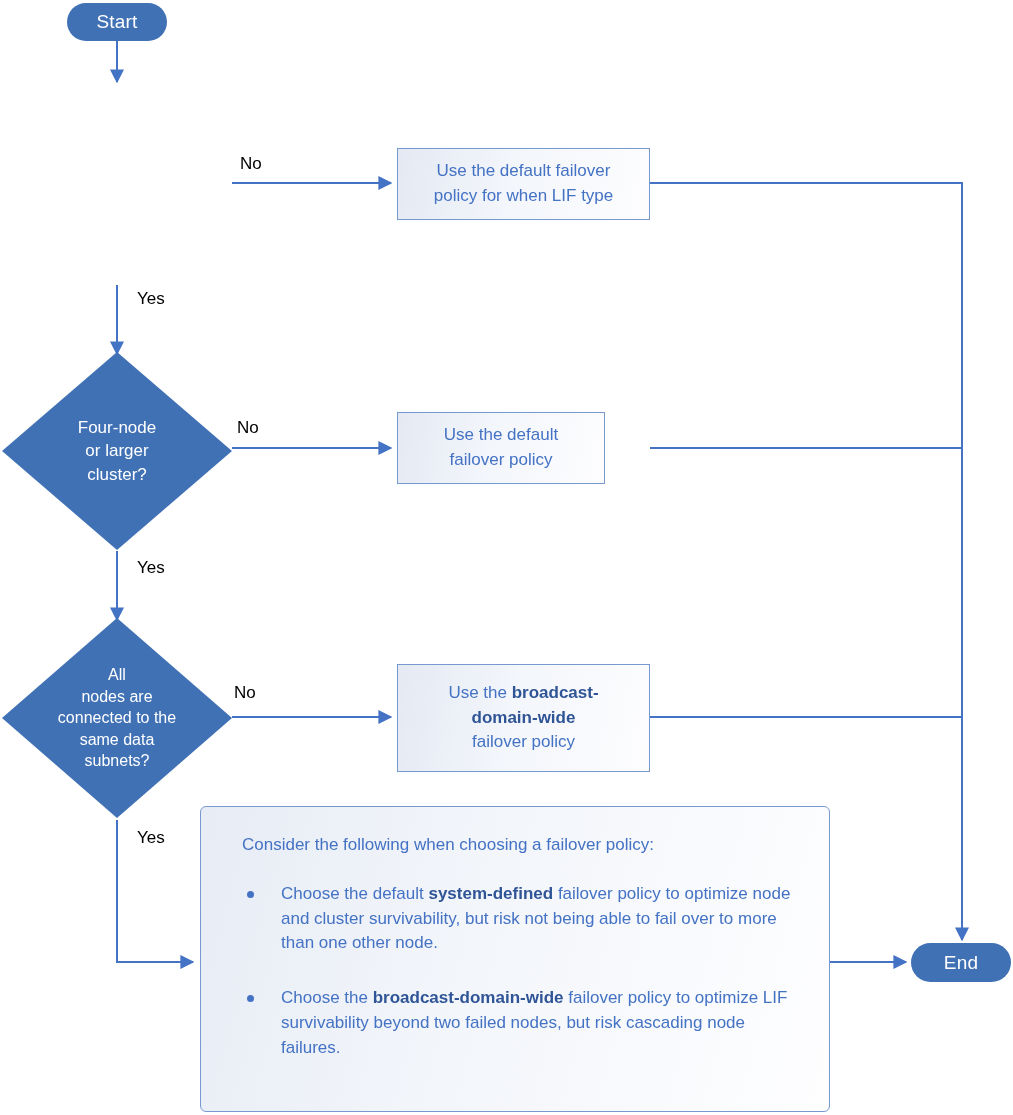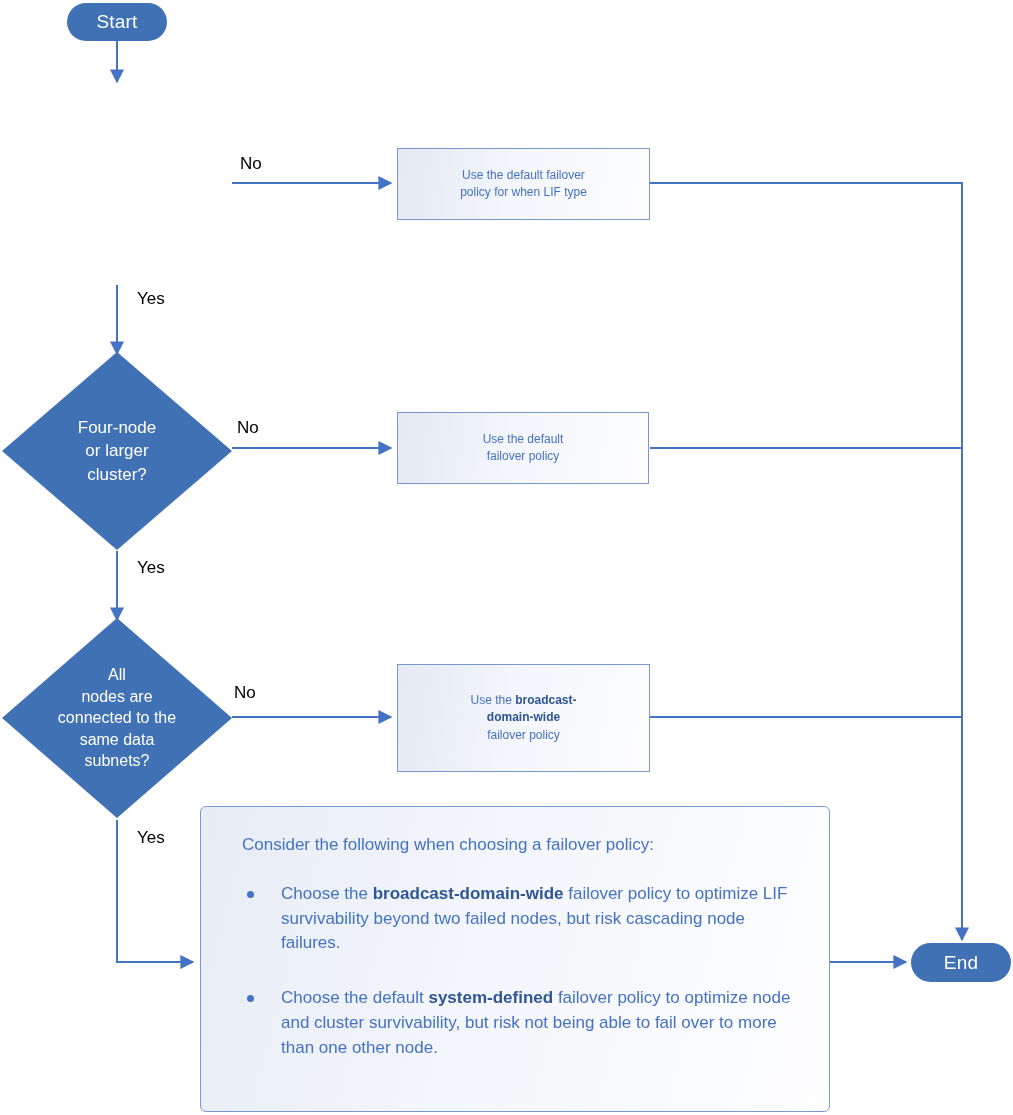--- a/index.html
+++ b/index.html
@@ -74,21 +74,21 @@
   
   .process {
     position: absolute;
     border: 1px solid #7899CF;
     background: linear-gradient(100deg, #E4E9F3 0%, #F3F6FB 45%, #FDFDFE 100%);
     display: flex;
     align-items: center;
     justify-content: center;
     text-align: center;
     color: #4472C4;
-    font-size: 12px;
+    font-size: 17px;
     line-height: 1.45;
     box-sizing: border-box;
     padding: 4px 8px;
   }
   .process b { font-weight: bold; color: #2F5597; }
 
   
   .note {
     position: absolute;
     border: 1px solid #7899CF;
@@ -187,21 +187,21 @@
 
   <div class="decision" style="left:2px; top:352px; width:230px; height:198px;">
     <div class="dia"></div>
     <div class="dlabel">Four-node
 or larger
 cluster?</div>
   </div>
   <div class="edge-label" style="left:237px; top:418px;">No</div>
   <div class="edge-label" style="left:137px; top:558px;">Yes</div>
 
-  <div class="process" style="left:397px; top:412px; width:252px; height:72px;">
+  <div class="process" style="left:397px; top:412px; width:208px; height:72px;">
     <div>
       <div>Use the default</div>
       <div>failover policy</div>
     </div>
   </div>
 
   <div class="decision" style="left:2px; top:618px; width:230px; height:200px;">
     <div class="dia"></div>
     <div class="dlabel" style="font-size:16px; line-height:1.34;">All
 nodes are
@@ -218,25 +218,25 @@
       <div><b>domain-wide</b></div>
       <div>failover policy</div>
     </div>
   </div>
 
   <div class="note" style="left:200px; top:806px; width:630px; height:306px;border-radius:6px;">
     <div class="note-head">Consider the following when choosing a failover policy:</div>
     <ul>
       <li>
         <span class="bullet"></span>
-        <span>Choose the </span><b>broadcast-domain-wide</b><span> failover policy to optimize LIF survivability beyond two failed nodes, but risk cascading node failures.</span>
+        <span>Choose the default </span><b>system-defined</b><span> failover policy to optimize node and cluster survivability, but risk not being able to fail over to more than one other node.</span>
       </li>
       <li>
         <span class="bullet"></span>
-        <span>Choose the default </span><b>system-defined</b><span> failover policy to optimize node and cluster survivability, but risk not being able to fail over to more than one other node.</span>
+        <span>Choose the </span><b>broadcast-domain-wide</b><span> failover policy to optimize LIF survivability beyond two failed nodes, but risk cascading node failures.</span>
       </li>
     </ul>
   </div>
 
   <div class="terminator" style="left:911px; top:943px; width:100px; height:39px;">
     <span>End</span>
   </div>
 
 </div>
 

